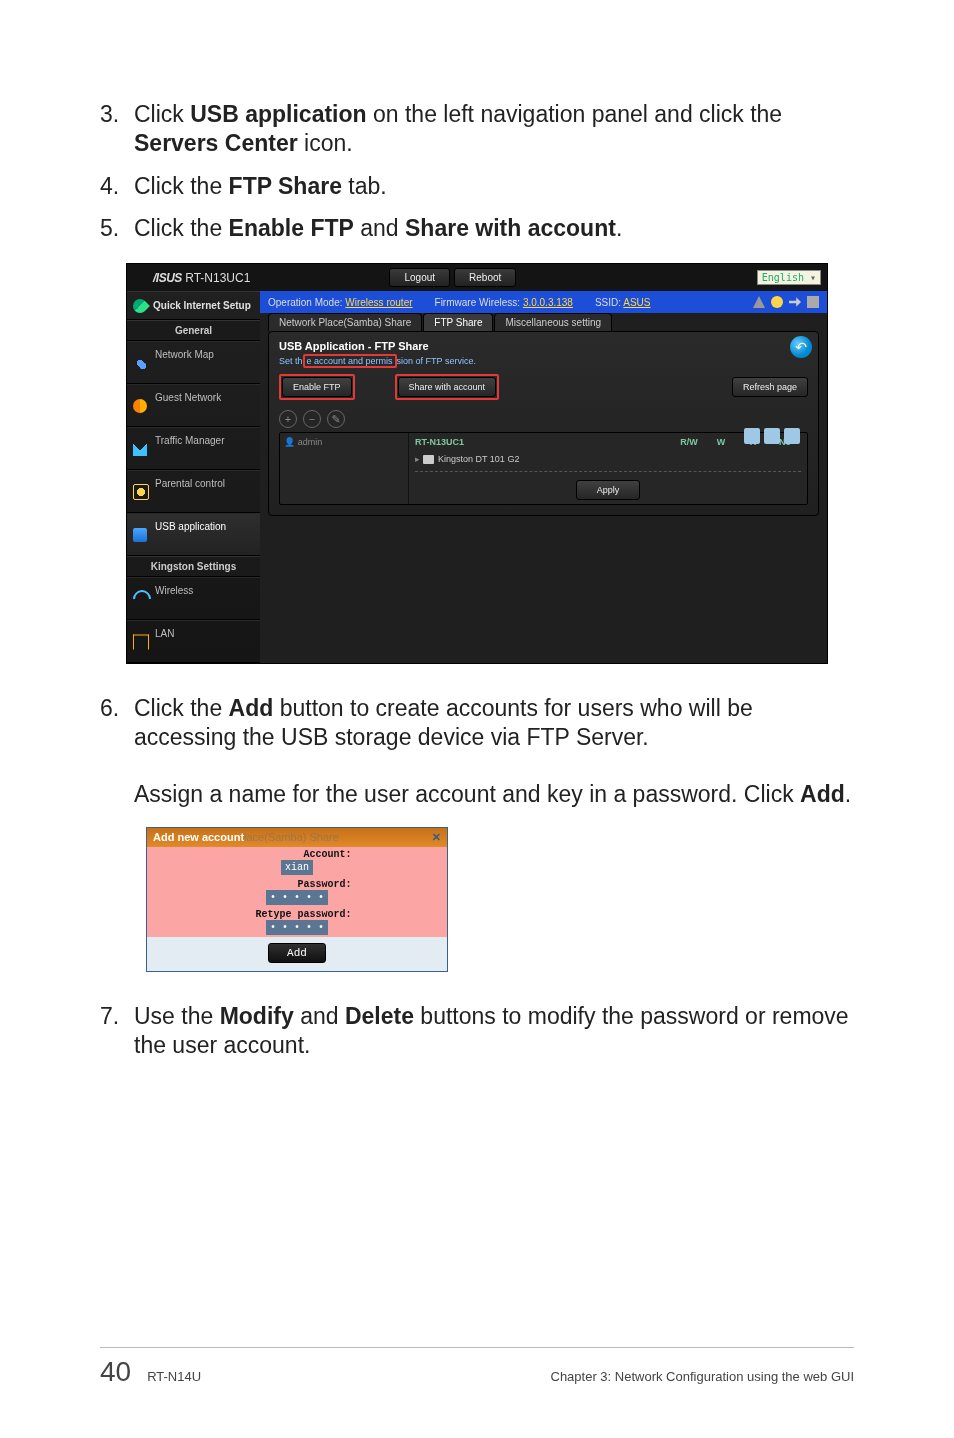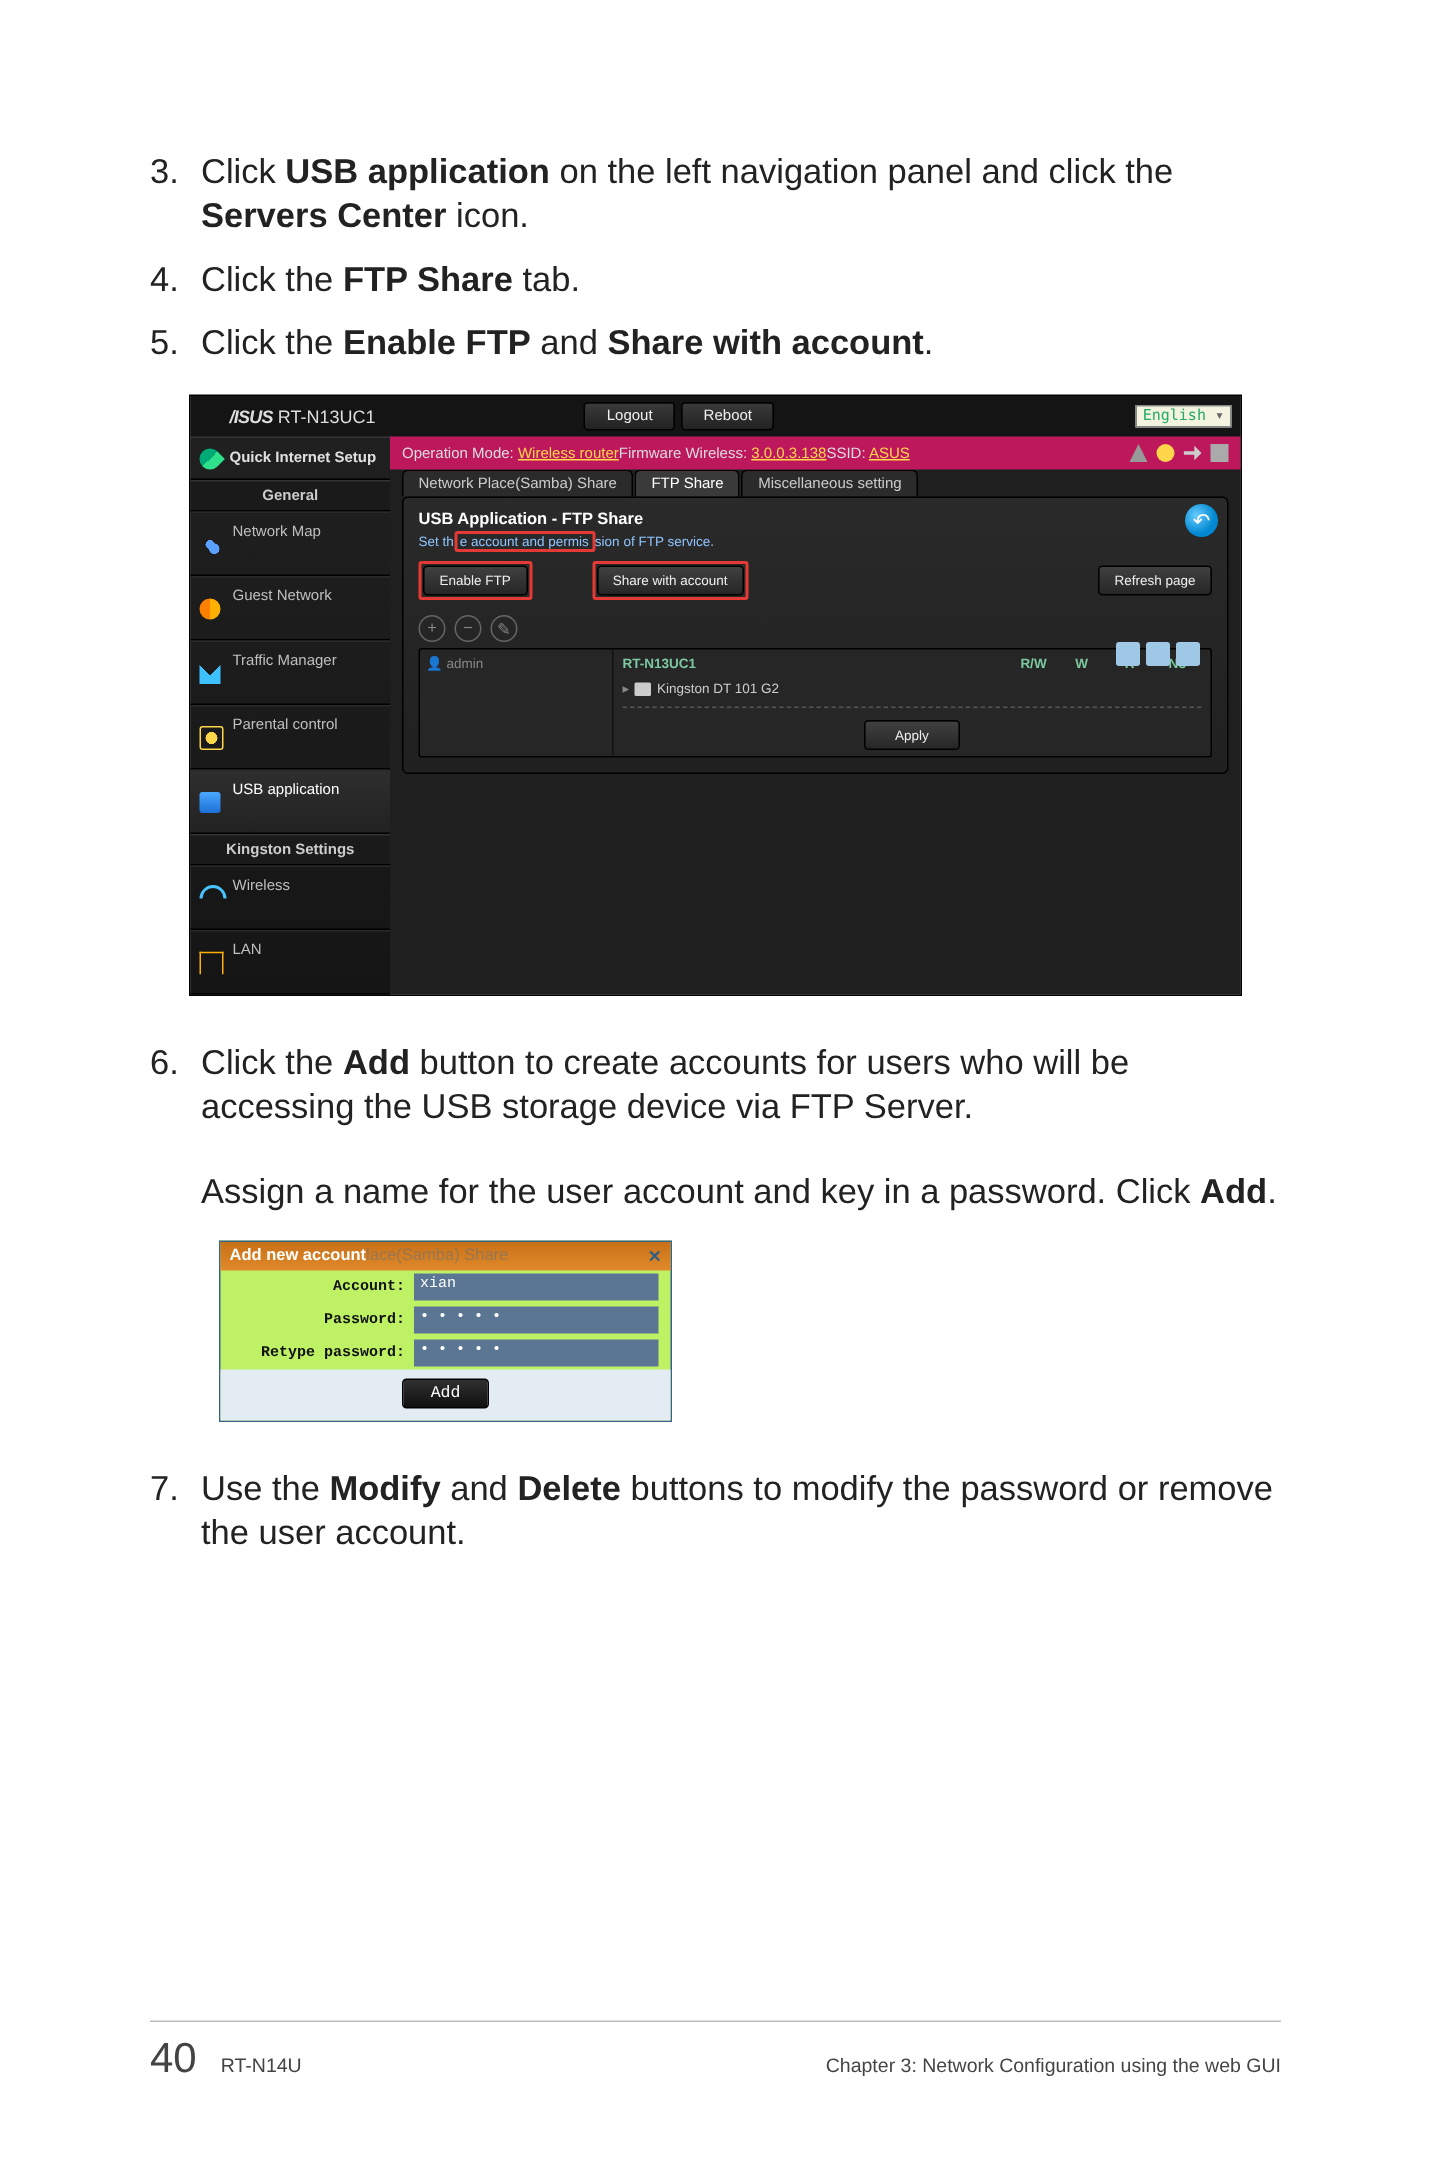--- a/index.html
+++ b/index.html
@@ -120,23 +120,23 @@
 
   .main {
     flex:1;
     background:#1f1f1f;
   }
   .opbar {
     padding:5px 8px;
     font-size:10px;
     color:#ddd;
     display:flex;
-    gap:0;
+    gap:22px;
     align-items:center;
-    background:#be185d;
+    background:#1d4ed8;
   }
   .ylink { color:#ffd54a; text-decoration:underline; }
   .opbar .right-icons{ margin-left:auto; display:flex; gap:6px; color:#ccc; }
   .right-icons span{ width:12px; height:12px; display:inline-block; }
   .ri1{ background:#999; clip-path: polygon(50% 0,100% 100%,0 100%);}
   .ri2{ background:#ffd54a; border-radius:50%;}
   .ri3{ background:#ccc; clip-path: polygon(0 40%,60% 40%,60% 10%,100% 50%,60% 90%,60% 60%,0 60%);}
   .ri4{ background:#aaa;}
 
   .tabs { display:flex; padding:0 8px; gap:0; }
@@ -223,33 +223,33 @@
   .fl-row .drv{ width:11px;height:9px;background:#ccc;margin-right:4px;border-radius:1px; }
   .apply-row{ text-align:center; padding:8px 0 4px; }
   .apply-row .smallbtn{ padding:4px 20px; }
 
   
   .modal {
     width: 300px;
     margin: 18px 0 30px 46px;
     border:1px solid #3a6187;
     font-size:11px;
-    background:#bef264;
+    background:#fca5a5;
   }
   .modal-title{
     background: linear-gradient(#c87018,#e08a2a);
     color:#fff;
     font-weight:bold;
     padding:3px 6px;
     display:flex;
   }
   .modal-title .ghost{ color: rgba(80,110,140,0.45); font-weight:normal; }
   .modal-title .x{ margin-left:auto; color:#2d5e86; font-weight:bold; }
   .modal-note{ padding:6px 8px; color:#2d5e86; font-size:10px; }
-  .fld{ display:flex; align-items:center; padding:2px 8px; }
+  .fld{ display:flex; align-items:center; padding:2px 8px;flex-direction:column; }
   .fld label{ width:115px; text-align:right; padding-right:6px; font-family:"Courier New",monospace; font-weight:bold; font-size:10px; color:#111; }
   .fld .inp{
     flex:1;
     background:#5b7692;
     color:#fff;
     font-family:"Courier New",monospace;
     font-size:10px;
     padding:2px 4px;
     border:none;
     height:14px;

